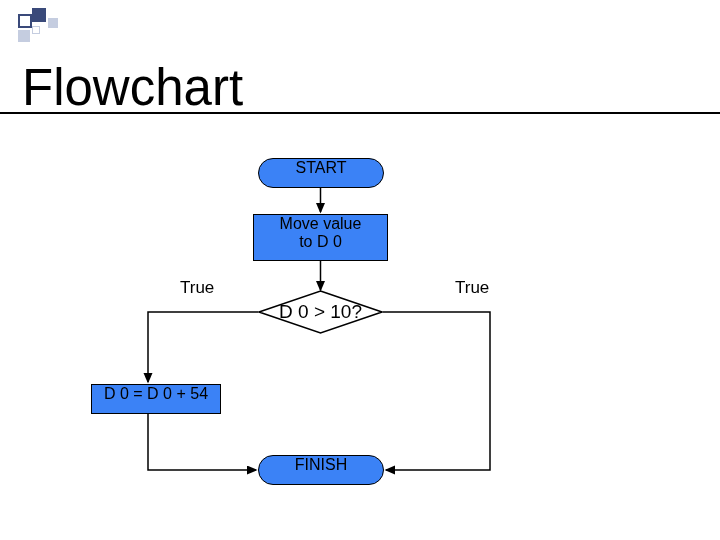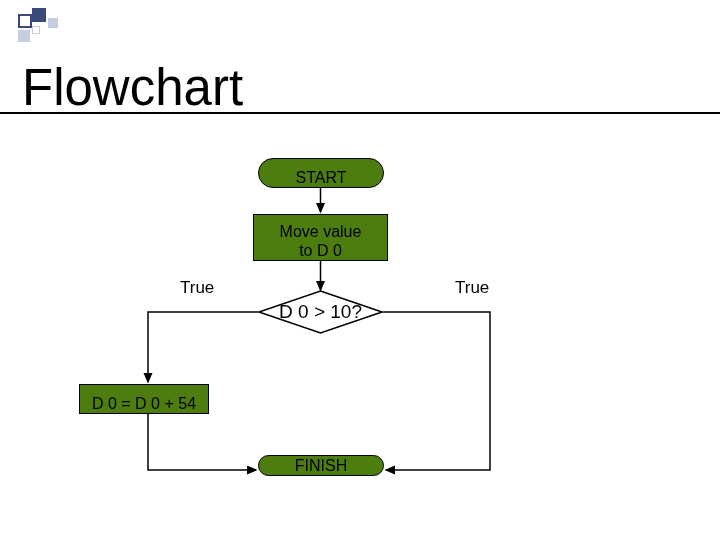--- a/index.html
+++ b/index.html
@@ -39,24 +39,24 @@
   }
   svg.flow {
     position: absolute;
     left: 0;
     top: 0;
   }
   .node {
     position: absolute;
     box-sizing: border-box;
     border: 1.5px solid #000;
-    background: #4d7c0f;
+    background: #3b82f6;
     font-size: 16px;
     display: flex;
-    align-items: flex-end;
+    align-items: flex-start;
     justify-content: center;
     text-align: center;
     line-height: 1.15;
   }
   .terminator {
     border-radius: 16px;
   }
   .diamond-wrap {
     position: absolute;
   }
@@ -126,19 +126,19 @@
     <polygon points="62.5,1 124,22 62.5,43 1,22" fill="#fff" stroke="#000" stroke-width="1.5"></polygon>
   </svg>
   <div class="diamond-label">
     <span>D 0 &gt; 10?</span>
   </div>
 </div>
 
 <div class="edge-label" style="left:180px; top:278px;">True</div>
 <div class="edge-label" style="left:455px; top:278px;">True</div>
 
-<div class="node" style="left:79px; top:384px; width:130px; height:30px;">
+<div class="node" style="left:91px; top:384px; width:130px; height:30px;">
   <span>D 0 = D 0 + 54</span>
 </div>
 
-<div class="node terminator" style="left:258px; top:455px; width:126px; height:21px;">
+<div class="node terminator" style="left:258px; top:455px; width:126px; height:30px;">
   <span>FINISH</span>
 </div>
 
 </body></html>

